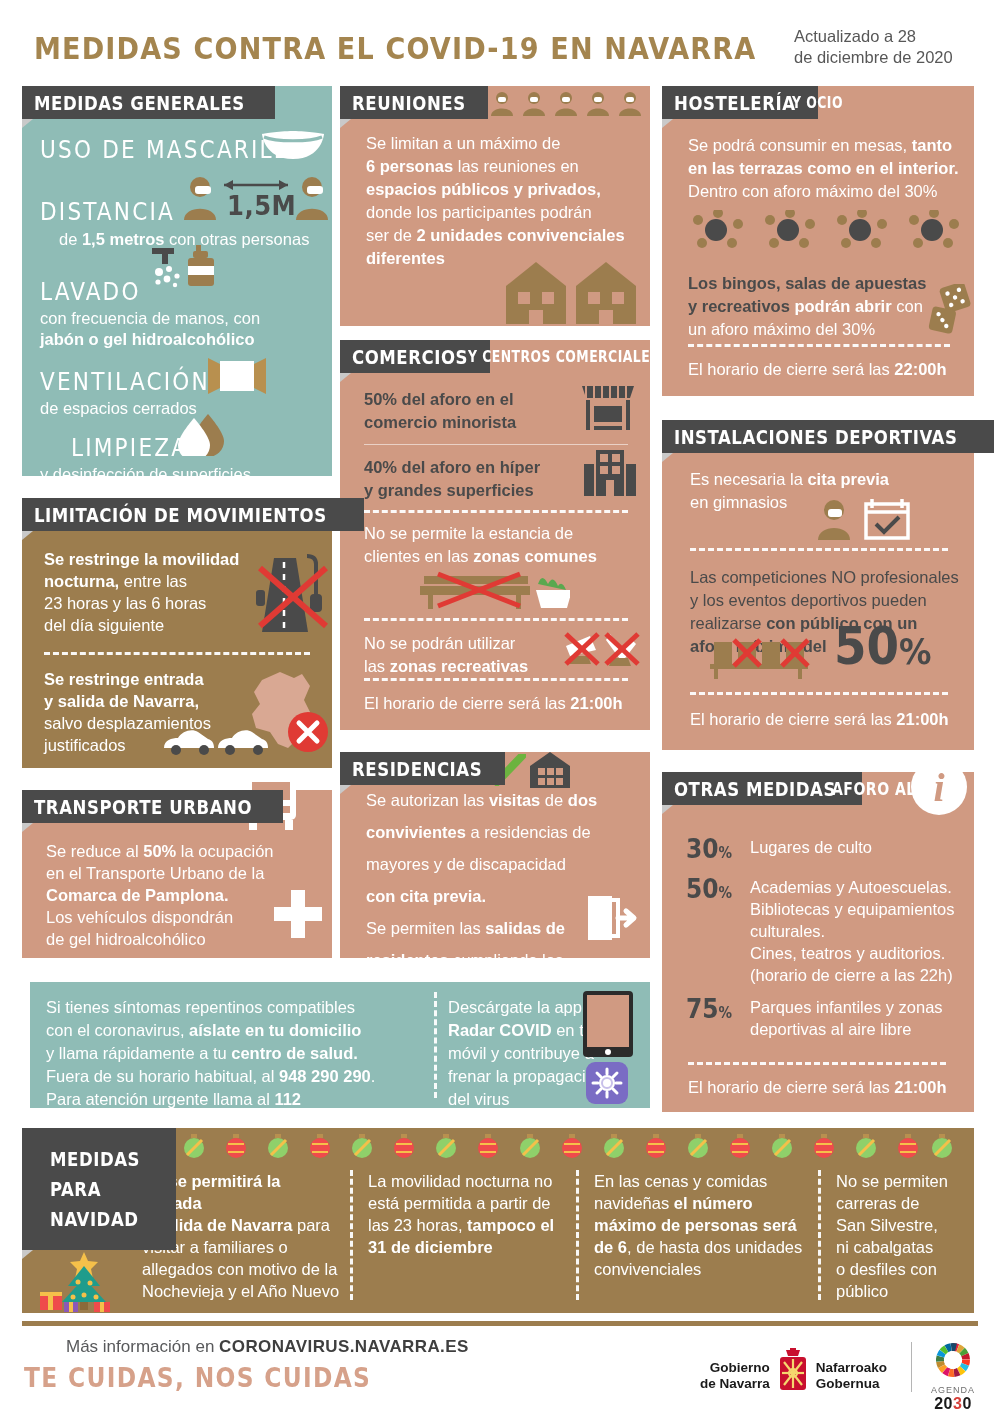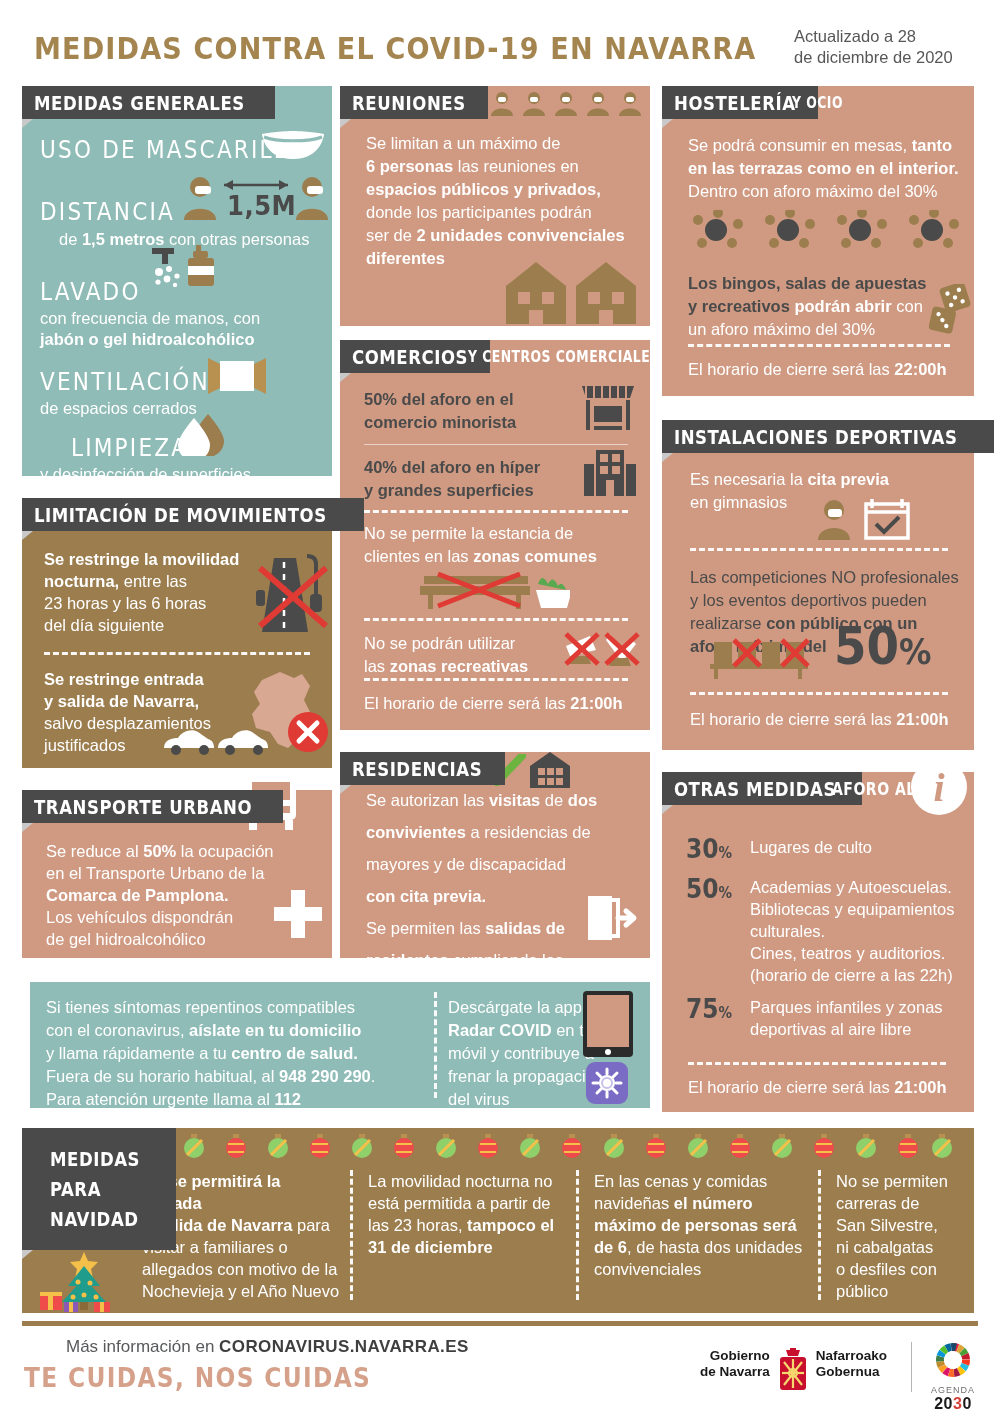--- a/index.html
+++ b/index.html
@@ -83,21 +83,21 @@
   
   .foot-rule{position:absolute;left:22px;top:1321px;width:956px;height:5px;background:#9c7d4e;}
   .foot-more{position:absolute;left:26px;top:1337px;font-size:17px;color:#58595b;margin-left:40px;}
   .foot-more b{font-weight:700;letter-spacing:.4px;color:#3f3f3f;}
   .foot-slogan{
     position:absolute;left:24px;top:1362px;
     font-family:"DejaVu Sans Condensed","Liberation Sans Narrow","Liberation Sans",sans-serif;
     font-weight:700;font-size:27px;letter-spacing:1.4px;color:#d6a18a;text-transform:uppercase;
     transform:scaleX(.96);transform-origin:left center;
   }
-  .gov{position:absolute;left:700px;top:1348px;display:flex;align-items:flex-start;gap:6px;}
+  .gov{position:absolute;left:700px;top:1348px;display:flex;align-items:flex-end;gap:6px;}
   .gov-txt{font-size:13.5px;font-weight:700;line-height:16px;color:#1a1a1a;text-align:right;}
   .gov-txt2{font-size:13.5px;font-weight:700;line-height:16px;color:#1a1a1a;text-align:left;}
   .sep-v{position:absolute;left:911px;top:1342px;width:1px;height:50px;background:#b5b5b5;}
   .agenda{position:absolute;left:922px;top:1340px;width:62px;text-align:center;}
   .agenda-t1{font-size:9px;letter-spacing:1px;color:#6f6f6f;margin-top:1px;}
   .agenda-t2{font-size:16px;font-weight:700;color:#1a1a1a;letter-spacing:.5px;}
   .agenda-t2 .o{color:#d6403a;}
 
   
   .ico{position:absolute;}

